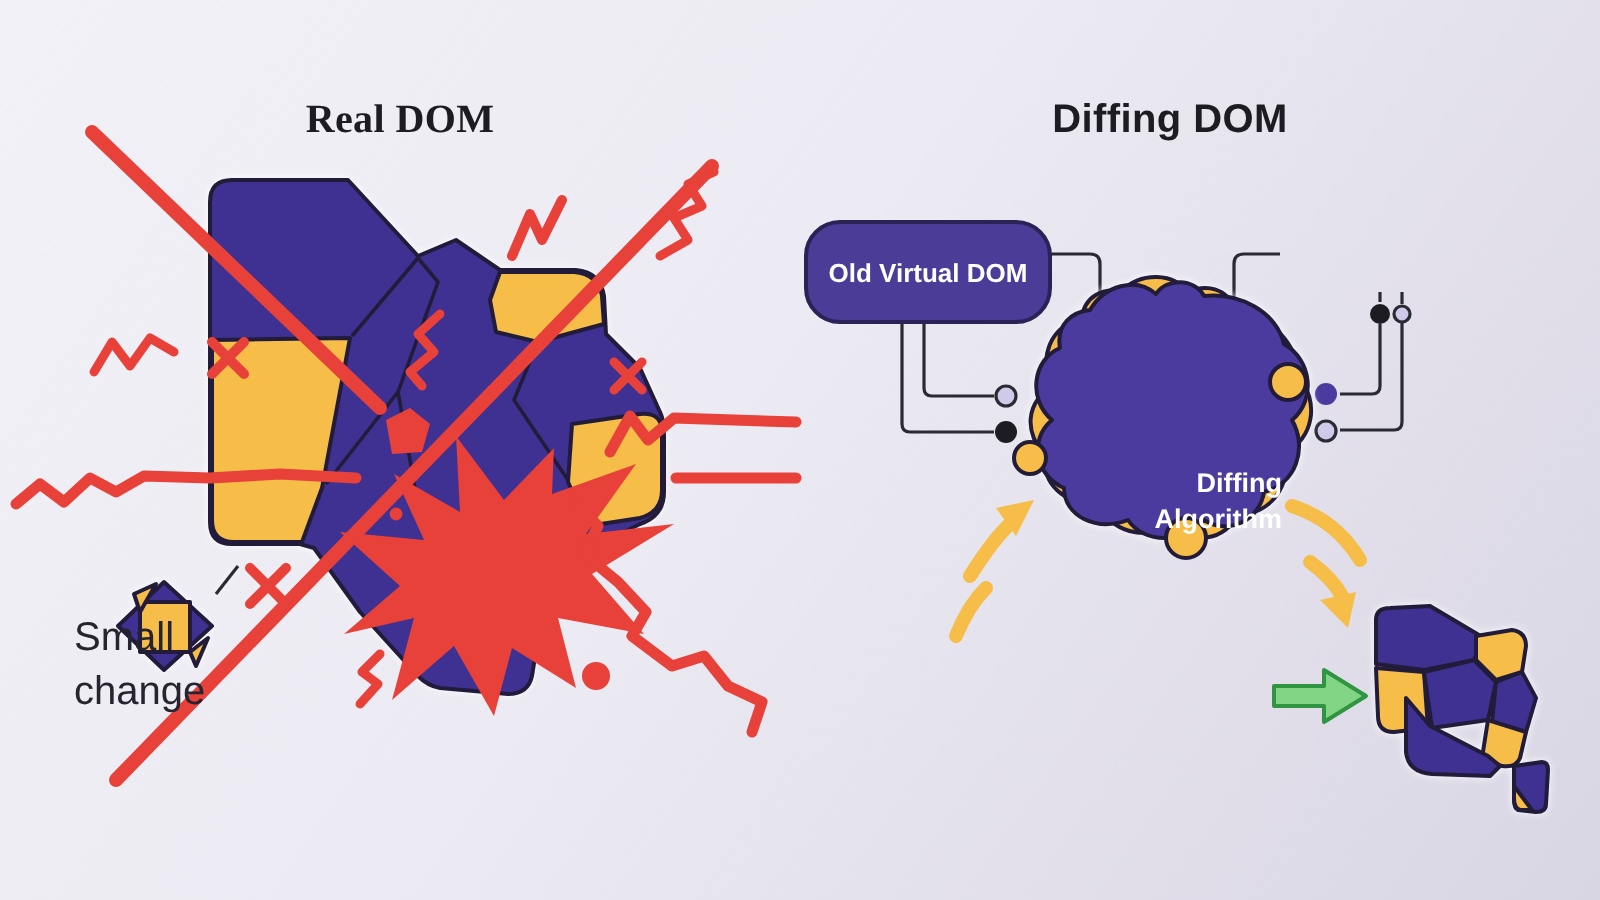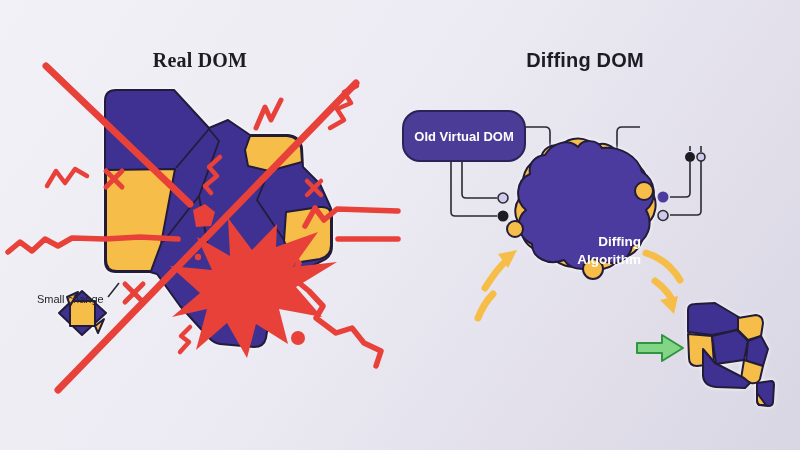--- a/index.html
+++ b/index.html
@@ -20,22 +20,22 @@
     font-size:20px;font-weight:700;color:var(--text-dark);letter-spacing:.2px;}
   #left-title{left:85px;font-family:Liberation Serif, serif;}
   #right-title{left:470px;}
   .pill{position:absolute;height:52px;border-radius:18px;border:2px solid var(--pill-border);
     display:flex;align-items:center;justify-content:center;color:var(--text-light);
     font-size:13px;font-weight:600;box-sizing:border-box;white-space:nowrap;}
   #old-pill{left:402px;top:110px;width:124px;background:var(--old-pill-fill);}
   #new-pill{left:639px;top:110px;width:125px;background:var(--new-pill-fill);}
   .blob-label{position:absolute;left:505px;top:193px;width:136px;text-align:right;
     color:var(--text-light);font-size:13.5px;font-weight:600;line-height:1.3;margin-top:40px;}
-  .small-change{position:absolute;left:37px;top:292px;width:78px;
-    font-size:11px;color:#26242e;line-height:1.35;}
+  .small-change{position:absolute;left:37px;top:306px;width:78px;
+    font-size:20px;color:#26242e;line-height:1.35;}
   
   .tile-p{fill:var(--purple);stroke:#221c3a;stroke-width:2;stroke-linejoin:round;}
   .tile-y{fill:var(--yellow);stroke:#221c3a;stroke-width:2;stroke-linejoin:round;}
   .blob-p{fill:var(--purple-blob);stroke:#221c3a;stroke-width:2;stroke-linejoin:round;}
   .seam{fill:none;stroke:#221c3a;stroke-width:1.8;stroke-linejoin:round;}
   .rl{stroke:var(--red);fill:none;stroke-linecap:round;stroke-linejoin:round;}
   .rf{fill:var(--red);stroke:none;}
   .tr{stroke:var(--trace);stroke-width:1.6;fill:none;}
   .dot-black{fill:#1c1c22;}
   .dot-lav{fill:#cfc9ea;stroke:#2a2a33;stroke-width:1.6;}

